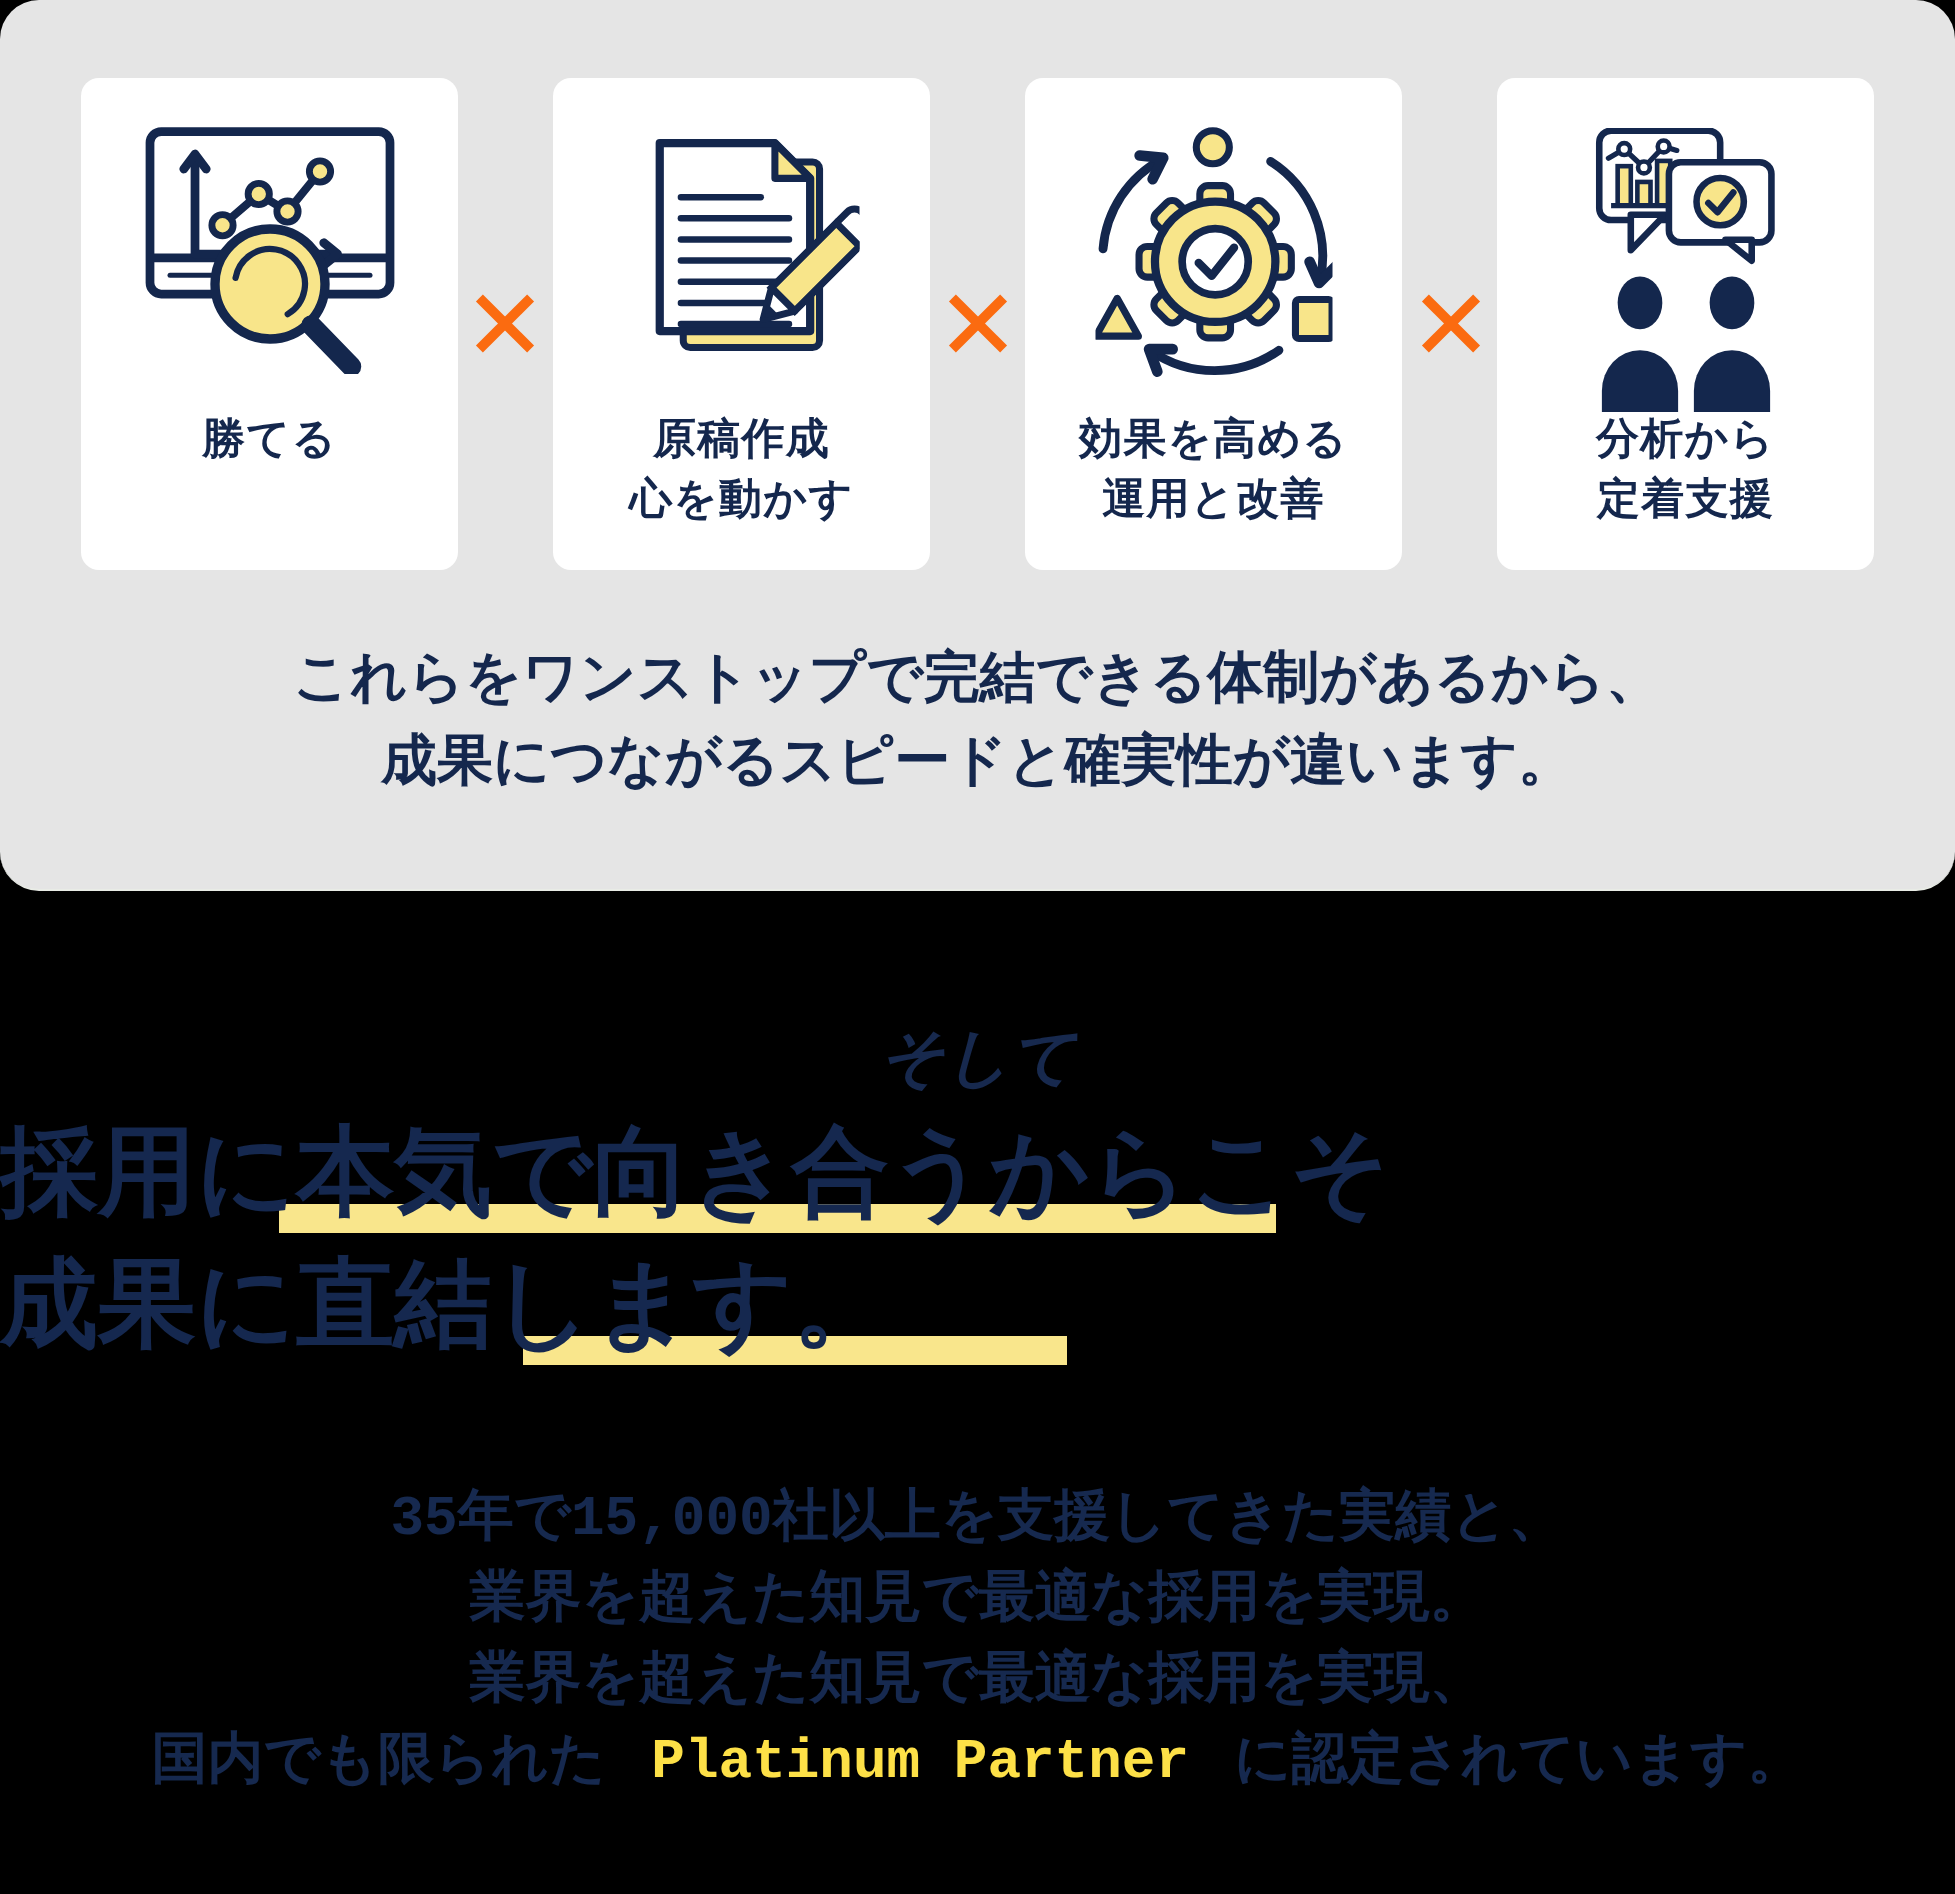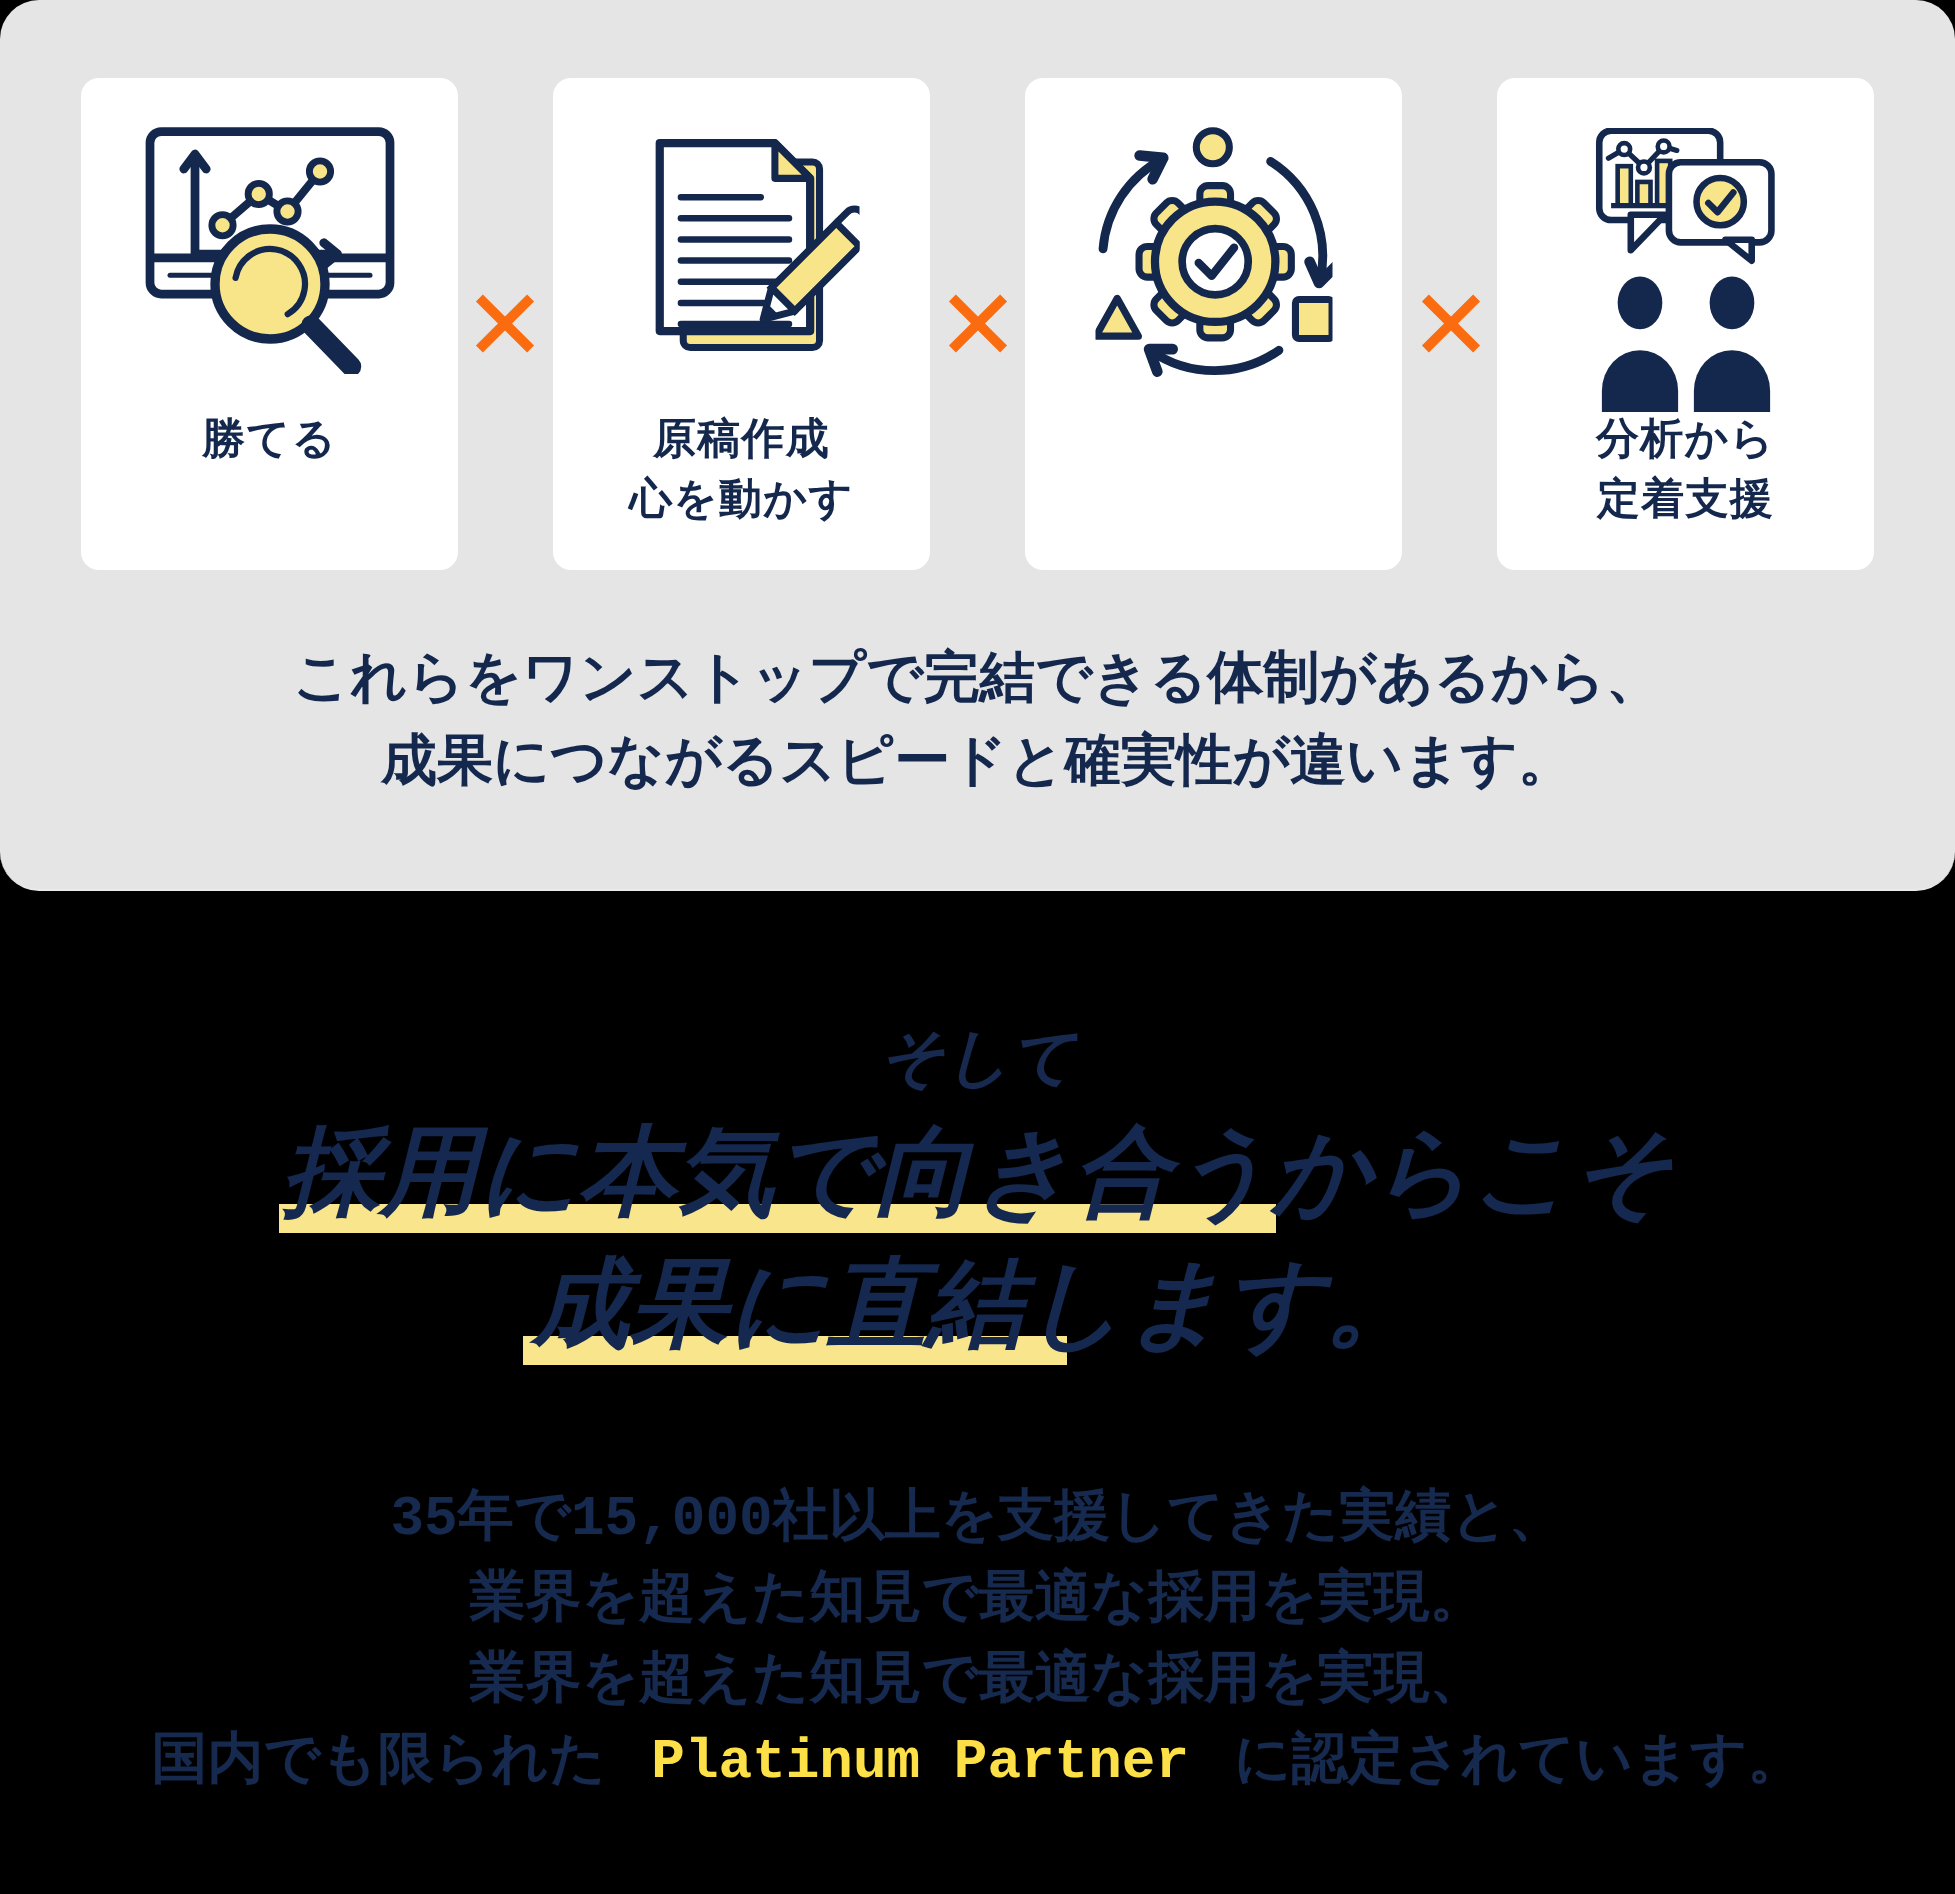--- a/index.html
+++ b/index.html
@@ -28,22 +28,22 @@
   .sep.s2{left:978px;}
   .sep.s3{left:1451px;}
   .summary{position:absolute;left:0;top:635px;width:100%;text-align:center;
     font-size:56px;line-height:83px;color:#14274D;}
   
   .lead-in{position:absolute;left:0;top:1021px;width:100%;text-align:center;
     font-size:64px;line-height:72px;color:#17294E;font-style:italic;}
   .hl-bar{position:absolute;background:#F9E68C;}
   .hl-bar.b1{left:279px;top:1204px;width:997px;height:29px;}
   .hl-bar.b2{left:523px;top:1336px;width:544px;height:29px;}
-  .headline{position:absolute;left:0;top:1105px;width:100%;margin:0;text-align:center;
-    font-size:98px;line-height:132px;color:#15284F;z-index:2;font-style:italic;}
+  .headline{position:absolute;left:0;top:1105px;width:100%;margin:0;
+    font-size:98px;line-height:132px;color:#15284F;z-index:2;}
   .result-paragraph{position:absolute;left:0;top:1479px;width:100%;text-align:center;
     font-size:56px;line-height:81px;color:#16294F;z-index:2;font-family:Liberation Mono, monospace;}
   .partner{color:#fde047;padding:0 11.7px;}
   svg{display:block;}
 </style>
 </head>
 <body>
 
 <div class="page">
 
@@ -116,20 +116,24 @@
             <path d="M18 146 L0 178 L36 178 Z" fill="#F8E58A" stroke="#14274D" stroke-width="6" stroke-linejoin="round"></path>
             <rect x="169" y="147" width="31" height="33" rx="3" fill="#F8E58A" stroke="#14274D" stroke-width="6"></rect>
             <rect x="36.5" y="102" width="129" height="26" rx="7" fill="#F8E58A" stroke="#14274D" stroke-width="6" transform="rotate(0 101 115)"></rect>
             <rect x="36.5" y="102" width="129" height="26" rx="7" fill="#F8E58A" stroke="#14274D" stroke-width="6" transform="rotate(45 101 115)"></rect>
             <rect x="36.5" y="102" width="129" height="26" rx="7" fill="#F8E58A" stroke="#14274D" stroke-width="6" transform="rotate(90 101 115)"></rect>
             <rect x="36.5" y="102" width="129" height="26" rx="7" fill="#F8E58A" stroke="#14274D" stroke-width="6" transform="rotate(135 101 115)"></rect>
             <circle cx="101" cy="115" r="51" fill="#F8E58A" stroke="#14274D" stroke-width="7"></circle>
             <circle cx="101" cy="115" r="28" fill="#fff" stroke="#14274D" stroke-width="6.5"></circle>
             <path d="M87 116 L98 127 L117 103" fill="none" stroke="#14274D" stroke-width="7" stroke-linecap="round" stroke-linejoin="round"></path>
           </svg>
+        </div>
+        <div class="card-label">
+          <div>効果を高める</div>
+          <div>運用と改善</div>
         </div>
       </div>
 
       <div class="card">
         <div class="icon-wrap i4">
           <svg viewBox="0 0 140 216" width="184" height="284">
             <rect x="4" y="2" width="92" height="68" rx="9" fill="#fff" stroke="#14274D" stroke-width="5"></rect>
             <path d="M28 66 V 93 L 54 66 Z" fill="#fff" stroke="#14274D" stroke-width="5" stroke-linejoin="round"></path>
             <rect x="18" y="29" width="10" height="30" fill="#F8E58A" stroke="#14274D" stroke-width="3.5"></rect>
             <rect x="33" y="41" width="10" height="18" fill="#F8E58A" stroke="#14274D" stroke-width="3.5"></rect>

